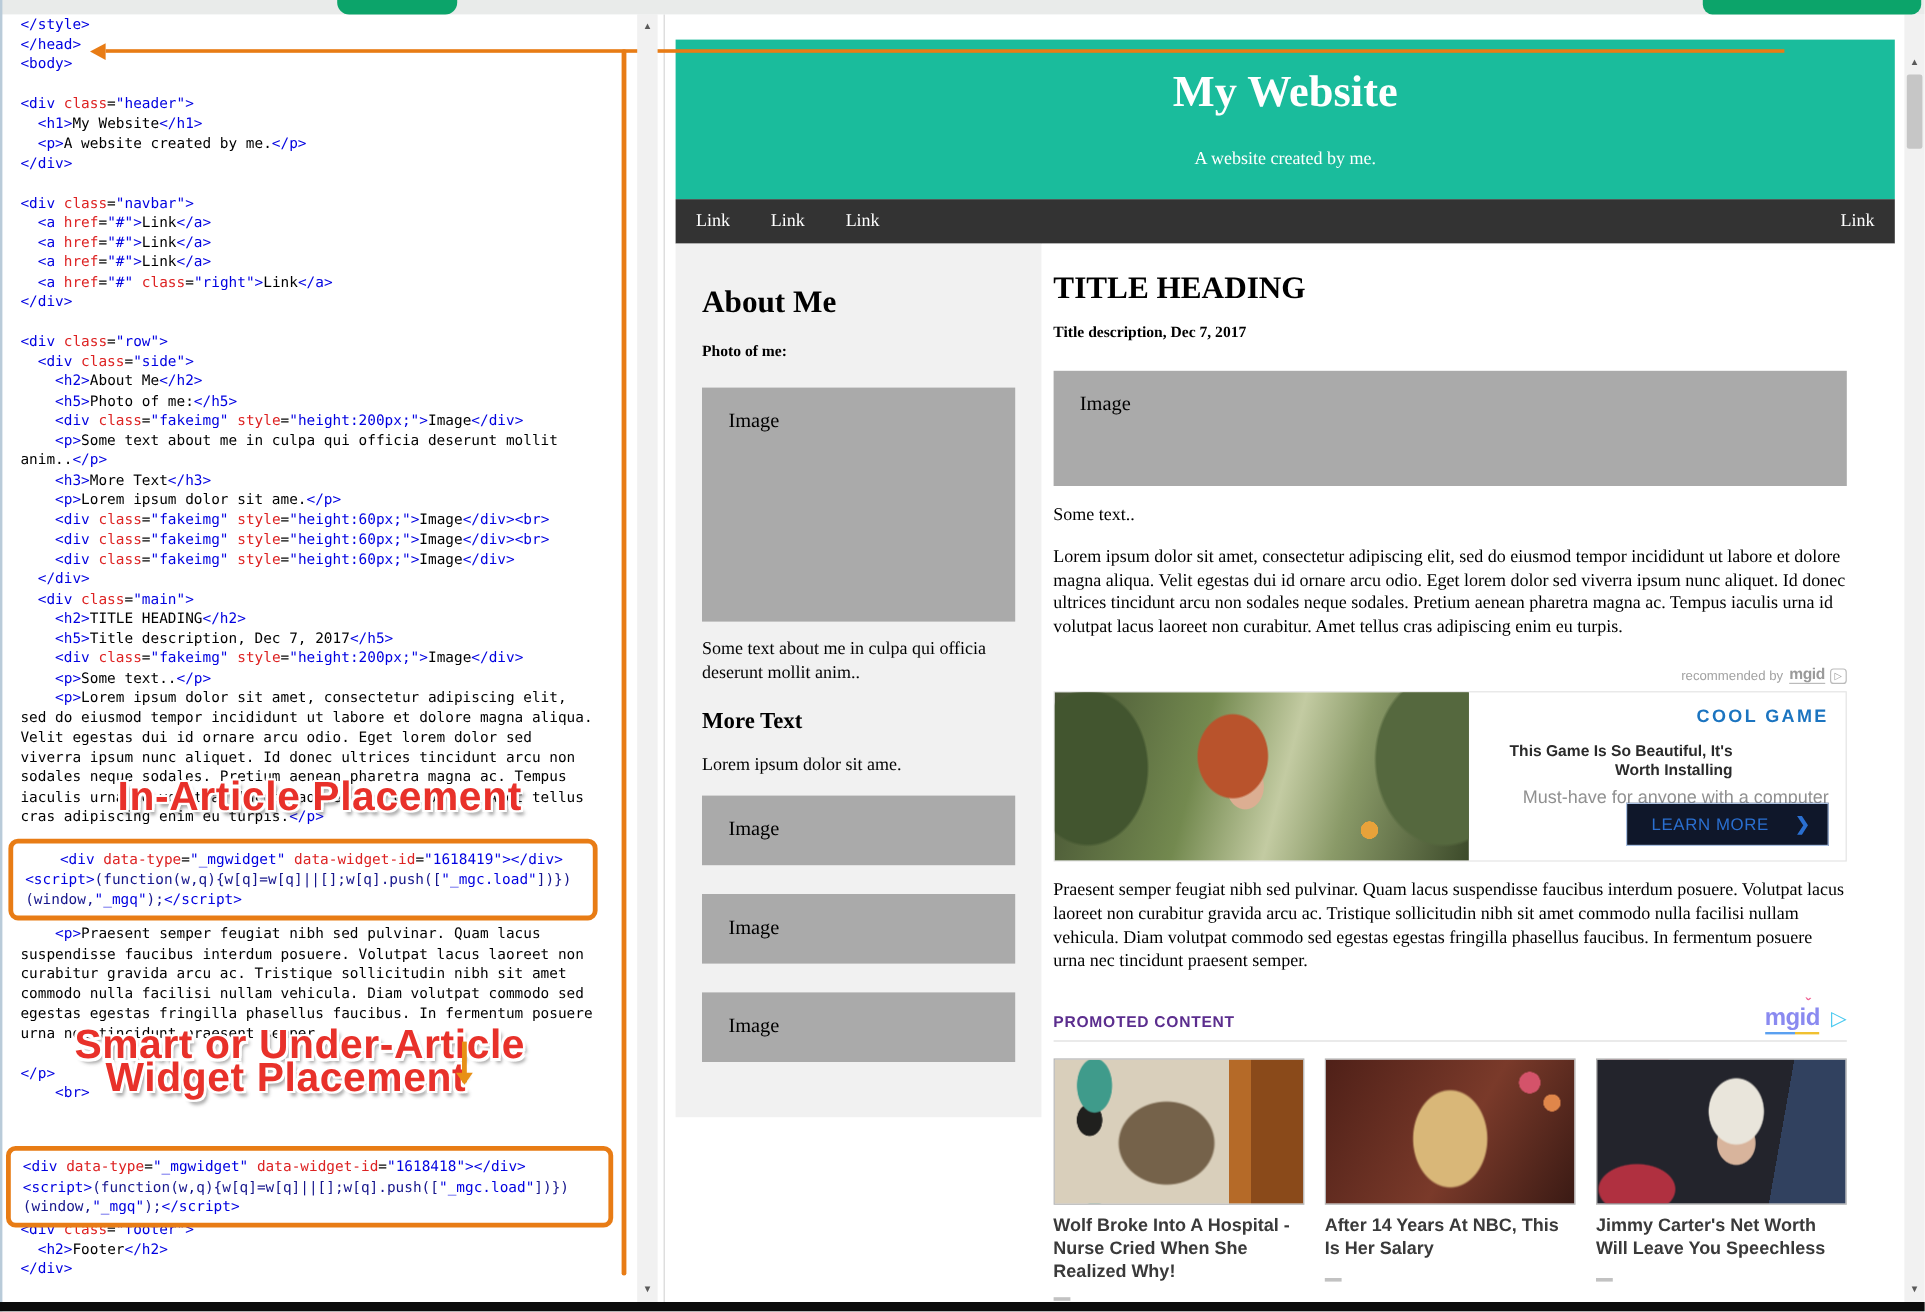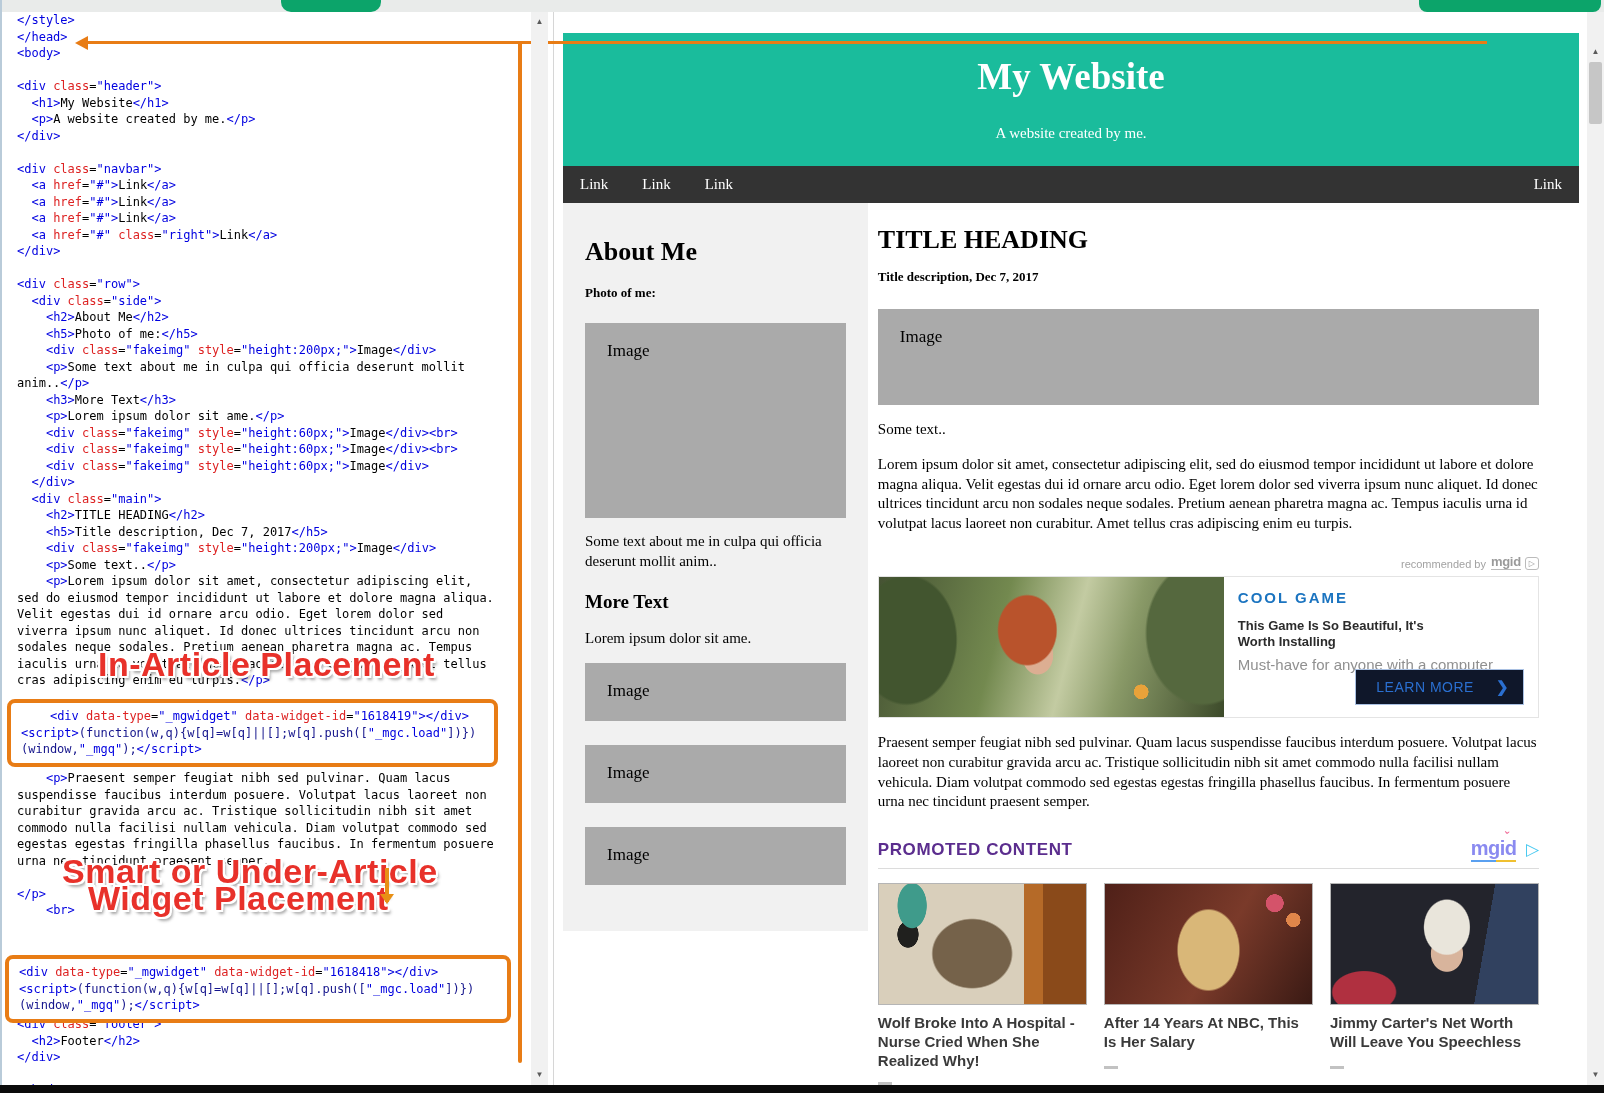--- a/index.html
+++ b/index.html
@@ -72,42 +72,42 @@
   .main h5 { font-size:13px; font-weight:bold; margin:12px 0 24px; }
   .img-main { height:96px; }
   .main p { font-size:15px; line-height:1.32; margin:15px 0; }
   .p-sometext { margin:16px 0 22px; }
 
   
   .rec-row { display:flex; justify-content:flex-end; align-items:flex-end; margin:20px 0 6px; font-family:"Liberation Sans",sans-serif; }
   .rec-text { color:#a2a2a2; font-size:11px; margin-right:5px; }
   .mgid-gray { color:#9a9a9a; font-size:13px; font-weight:bold; letter-spacing:-.3px; border-bottom:1px solid #bbb; cursor:pointer; }
   .play-gray { display:inline-block; margin-left:4px; color:#9a9a9a; border:1px solid #bbb; border-radius:3px; font-size:8px; line-height:11px; padding:0 3px; cursor:pointer; }
-  .ad-card { display:flex; border:1px solid #e4e4e4; font-family:"Liberation Sans",sans-serif; }
+  .ad-card { display:flex; border:1px solid #e4e4e4; font-family:"Liberation Sans",sans-serif;text-align:right; }
   .ad-img { width:345px; height:140px; flex:none; cursor:pointer;
     background:
       radial-gradient(ellipse 52px 62px at 43% 38%, #b9532c 0 55%, rgba(0,0,0,0) 58%),
       radial-gradient(ellipse 26px 32px at 46% 56%, #dcae92 0 58%, rgba(0,0,0,0) 61%),
       radial-gradient(ellipse 30px 36px at 44% 30%, #c9612f 0 60%, rgba(0,0,0,0) 63%),
       radial-gradient(circle 9px at 76% 82%, #e8a23a 0 80%, rgba(0,0,0,0) 83%),
       radial-gradient(ellipse 70px 90px at 8% 45%, #42552f 0 70%, rgba(0,0,0,0) 73%),
       radial-gradient(ellipse 80px 100px at 94% 40%, #55683e 0 70%, rgba(0,0,0,0) 73%),
       linear-gradient(105deg,#455233,#73894f 35%,#c3cba2 55%,#8a9a68 70%,#3c4a2a); }
   .ad-body { flex:1; padding:12px 14px; position:relative; }
   .ad-kicker { color:#1b74c0; font-size:15px; font-weight:bold; letter-spacing:2px; cursor:pointer; }
   .ad-headline { color:#2b2b2b; font-size:13px; font-weight:bold; line-height:1.25; margin:12px 0 6px; width:72%; cursor:pointer; }
   .ad-desc { color:#909090; font-size:15px; }
   .ad-cta { position:absolute; right:14px; bottom:12px; border:1px solid #a9c0e2; background:#0f172a; color:#2a6fd0;
             font-size:14px; letter-spacing:.5px; padding:8px 14px 8px 20px; display:flex; align-items:center; gap:22px; cursor:pointer; }
   .ad-cta .chev { font-size:15px; font-weight:bold; }
 
   
   .promo-wrap { font-family:"Liberation Sans",sans-serif; margin-top:26px; }
   .promo-head { display:flex; justify-content:space-between; align-items:flex-end; border-bottom:1px solid #dcdcdc; padding-bottom:8px; }
-  .promo-title { color:#5b2d8e; font-size:17px; font-weight:bold; letter-spacing:.6px; }
+  .promo-title { color:#5b2d8e; font-size:13px; font-weight:bold; letter-spacing:.6px; }
   .mgid-color { position:relative; color:#8a8af0; font-size:20px; font-weight:bold; letter-spacing:-.5px; line-height:1; cursor:pointer; padding-bottom:3px; }
   .mgid-color:after { content:""; position:absolute; left:0; bottom:0; width:100%; height:2px;
                       background:linear-gradient(90deg,#5aa0f0 0 55%, #f0c030 55% 100%); }
   .mgid-tick { position:absolute; right:9px; top:-7px; color:#f06292; font-size:13px; font-weight:bold; transform:rotate(8deg); }
   .play-color { color:#45c8f0; font-size:17px; margin-left:5px; cursor:pointer; }
   .promo-grid { display:grid; grid-template-columns:1fr 1fr 1fr; column-gap:17px; margin-top:14px; }
   .promo-card { cursor:pointer; }
   .promo-img { height:122px; border:1px solid #b5b5b5; }
   .promo-headline { margin-top:9px; font-size:15px; font-weight:bold; color:#3a3a3a; line-height:1.25; min-height:40px; }
   .src-dash { width:14px; height:3px; background:#c2c2c2; margin:12px 0 16px; }

